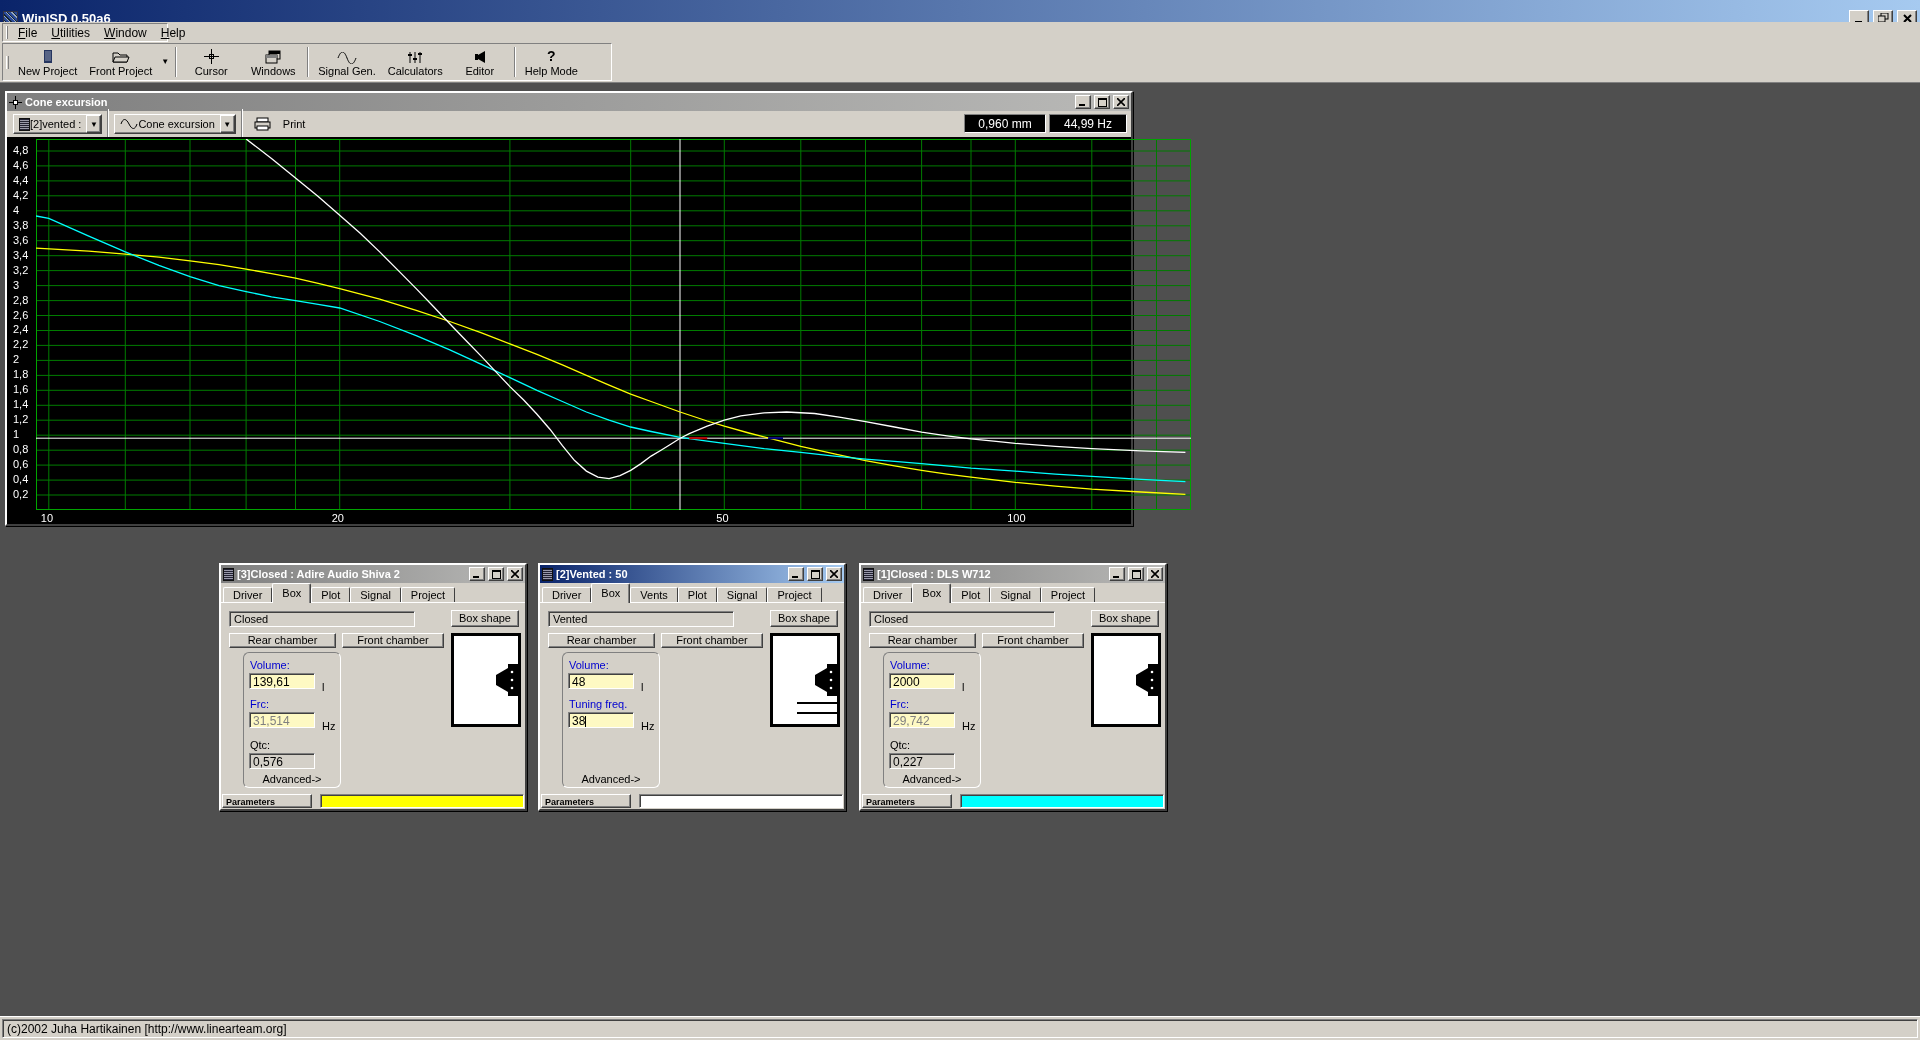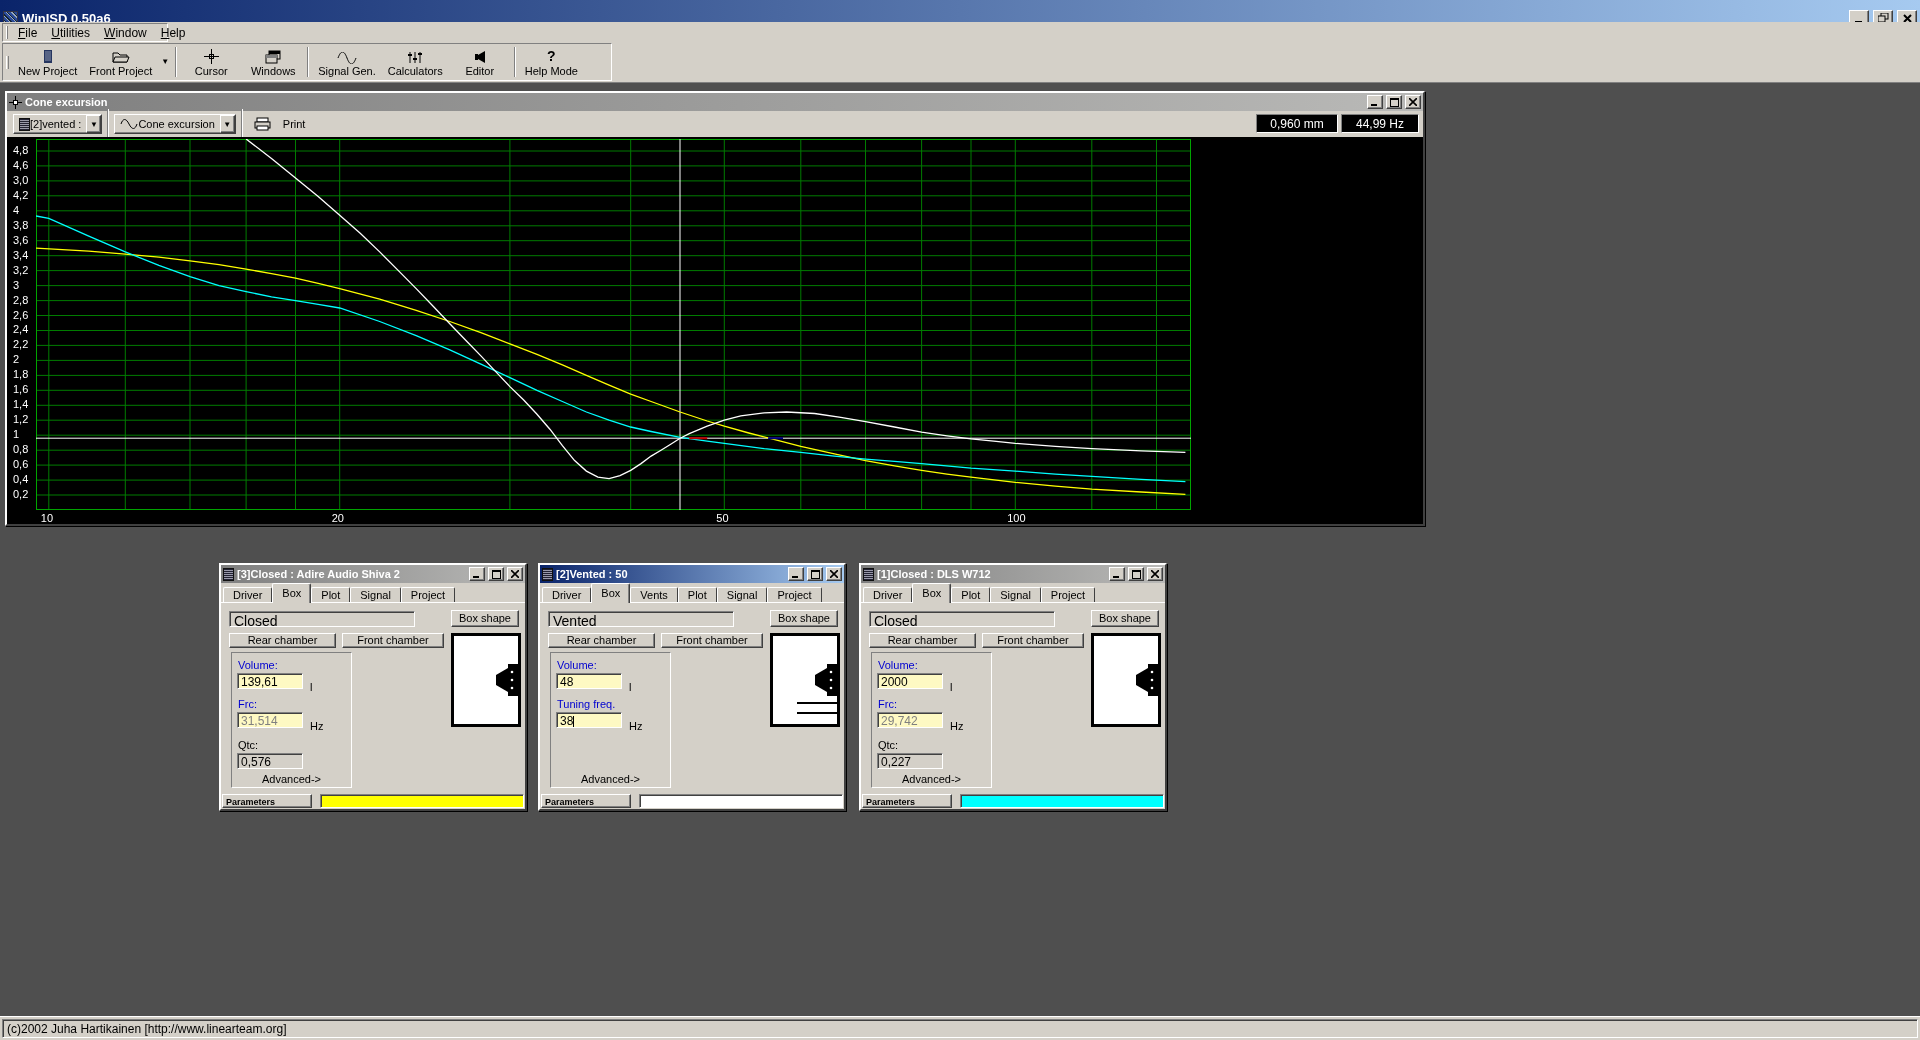--- a/index.html
+++ b/index.html
@@ -51,21 +51,21 @@
   .window { position:absolute; background:#d4d0c8; border:2px solid; border-color:#fff #404040 #404040 #fff;
             box-shadow:1px 1px 0 #000; }
   .titlebar { height:18px; display:flex; align-items:center; padding:0 2px; gap:3px; }
   .titlebar.active { background:linear-gradient(to right,#0a246a,#a6caf0); }
   .titlebar.inactive { background:linear-gradient(to right,#7f7f7f,#b9b9b7); }
   .titlebar .ttext { color:#fff; font-weight:bold; font-size:11px; flex:1; white-space:nowrap; overflow:hidden; }
   .smallbtn { width:16px; height:14px; display:flex; align-items:center; justify-content:center; }
   .doc-icon { width:11px; height:13px; background:repeating-linear-gradient(0deg,#223 0 1px,#99a 1px 2px); border:1px solid #111; }
 
   
-  #graph-win { left:5px; top:8px; width:1420px; height:435px; }
+  #graph-win { left:5px; top:8px; width:1128px; height:435px; }
   .graph-toolbar { height:26px; position:relative; display:flex; align-items:center; padding-left:6px; gap:2px; }
   .combo { height:20px; display:flex; align-items:stretch; }
   .combo-main { display:flex; align-items:center; padding:0 5px; font-size:11px; white-space:nowrap; }
   .combo-drop { width:15px; display:flex; align-items:center; justify-content:center; font-size:8px; }
   .flatbtn { height:20px; display:flex; align-items:center; gap:12px; padding:0 6px; font-size:11px; }
   .readouts { position:absolute; right:4px; top:3px; display:flex; gap:3px; }
   .readout { height:19px; background:#000; color:#fff; font-size:12px; display:flex; align-items:center;
              justify-content:center; border:1px solid #808080; border-bottom-color:#fff; border-right-color:#fff; }
   .readout.mm { width:82px; } .readout.hz { width:78px; }
   .plot-wrap { position:absolute; left:0; right:0; top:44px; bottom:0; background:#000; }
@@ -76,26 +76,26 @@
   
   .pwin { width:308px; height:248px; }
   .tabstrip { position:relative; height:20px; display:flex; align-items:flex-end; padding-left:2px; }
   .tabstrip::after { content:""; position:absolute; left:0; right:0; bottom:0; border-bottom:1px solid #fff; }
   .tab { position:relative; height:16px; padding:1px 9px 0; font-size:11px; background:#d4d0c8;
          border:1px solid #404040; border-bottom:none; border-top-color:#fff; border-left-color:#fff;
          border-radius:2px 2px 0 0; }
   .tab.selected { height:20px; z-index:2; padding-top:3px; box-shadow:inset -1px 0 0 #808080; }
   .pwin-content { position:relative; height:192px; }
   .typefield { position:absolute; left:8px; top:8px; width:186px; height:16px; background:#d4d0c8;
-               font-size:14px; padding:1px 4px; }
+               font-size:11px; padding:1px 4px; }
   .boxshape-btn { position:absolute; left:230px; top:7px; width:68px; height:17px; text-align:center;
                   font-size:11px; padding-top:1px; }
   .chamber-btn { position:absolute; top:30px; height:15px; text-align:center; font-size:11px; }
   .rear { left:8px; width:107px; } .front { left:121px; width:102px; }
-  .groupbox { position:absolute; left:10px; top:49px; width:121px; height:136px; }
+  .groupbox { position:absolute; left:22px; top:49px; width:98px; height:136px;border-radius:6px; }
   .flabel { position:absolute; left:6px; font-size:11px; }
   .flabel.blue { color:#0000d0; }
   .finput { position:absolute; left:5px; width:66px; height:16px; background:#fef9c3; font-size:12px;
             padding:1px 3px; white-space:nowrap; }
   .finput.disabled { color:#808080; }
   .finput.flat { background:#d4d0c8; color:#000; }
   .funit { position:absolute; font-size:11px; }
   .advanced { position:absolute; left:0; right:0; top:120px; text-align:center; font-size:11px; }
   .caret { display:inline-block; width:1px; height:11px; background:#000; vertical-align:-2px; }
   .preview { position:absolute; left:230px; top:30px; width:70px; height:94px; background:#fff; border:3px solid #000; }
@@ -362,21 +362,21 @@
           <div class="ytick" style="top: 186.484px;">2,4</div>
           <div class="ytick" style="top: 171.524px;">2,6</div>
           <div class="ytick" style="top: 156.565px;">2,8</div>
           <div class="ytick" style="top: 141.605px;">3</div>
           <div class="ytick" style="top: 126.645px;">3,2</div>
           <div class="ytick" style="top: 111.685px;">3,4</div>
           <div class="ytick" style="top: 96.7258px;">3,6</div>
           <div class="ytick" style="top: 81.7661px;">3,8</div>
           <div class="ytick" style="top: 66.8065px;">4</div>
           <div class="ytick" style="top: 51.8468px;">4,2</div>
-          <div class="ytick" style="top: 36.8871px;">3,0</div>
+          <div class="ytick" style="top: 36.8871px;">4,4</div>
           <div class="ytick" style="top: 21.9274px;">4,6</div>
           <div class="ytick" style="top: 6.96774px;">4,8</div>
         </div>
       <div id="x-labels">
           <div class="xtick" style="left: 33.7847px;">10</div>
           <div class="xtick" style="left: 324.721px;">20</div>
           <div class="xtick" style="left: 709.318px;">50</div>
           <div class="xtick" style="left: 1000.25px;">100</div>
         </div>
     </div>

